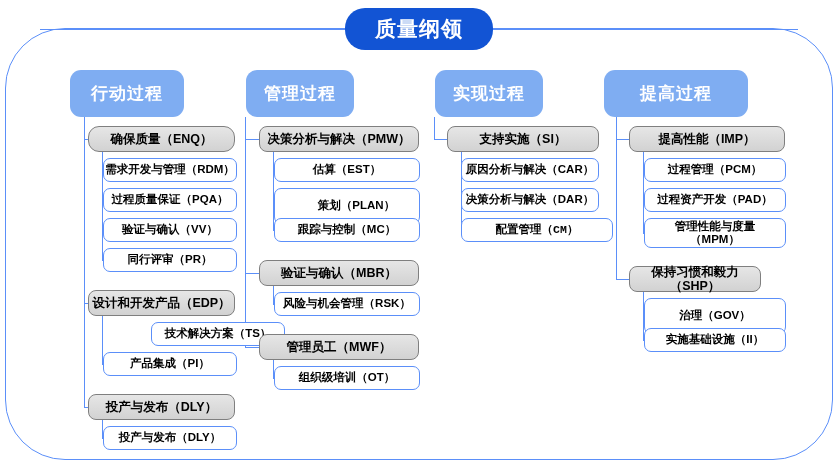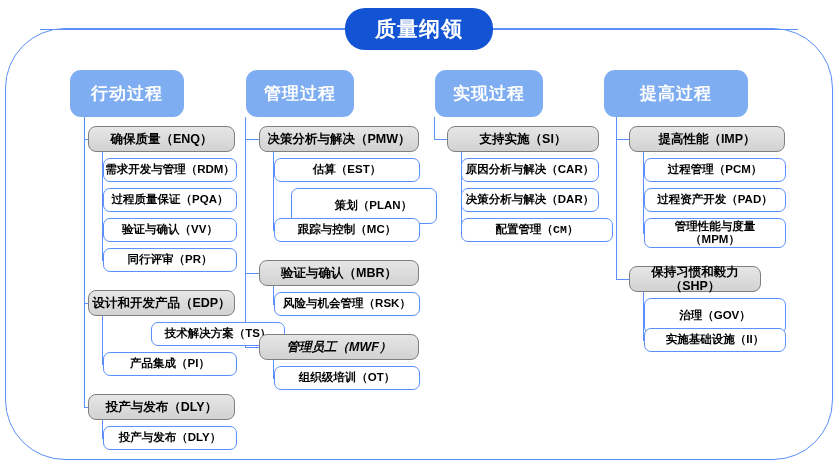--- a/index.html
+++ b/index.html
@@ -92,21 +92,21 @@
 <body>
 
 <div id="root">
 
   <div class="frame"></div>
 
   <div class="root-title">质量纲领</div>
 
   <div id="layers">
       <div class="col-head" style="left: 70px; top: 70px; width: 114px;">行动过程</div>
-      <div class="node-parent" style="left: 88px; top: 126px; width: 147px; height: 26px;">确保质量（ENQ）</div>
+      <div class="node-parent" style="left: 88px; top: 126px; width: 147px; height: 26px; border-radius: 11px;">确保质量（ENQ）</div>
       <div class="ln h" style="left: 84px; top: 139px; width: 4px;"></div>
       <div class="node-child" style="left: 103px; top: 158px; width: 134px; height: 24px;">需求开发与管理（RDM）</div>
       <div class="ln h" style="left: 102px; top: 170px; width: 1px;"></div>
       <div class="node-child" style="left: 103px; top: 188px; width: 134px; height: 24px;">过程质量保证（PQA）</div>
       <div class="ln h" style="left: 102px; top: 200px; width: 1px;"></div>
       <div class="node-child" style="left: 103px; top: 218px; width: 134px; height: 24px;">验证与确认（VV）</div>
       <div class="ln h" style="left: 102px; top: 230px; width: 1px;"></div>
       <div class="node-child" style="left: 103px; top: 248px; width: 134px; height: 24px;">同行评审（PR）</div>
       <div class="ln h" style="left: 102px; top: 260px; width: 1px;"></div>
       <div class="ln v" style="left: 102px; top: 152px; height: 108px;"></div>
@@ -121,31 +121,31 @@
       <div class="ln h" style="left: 84px; top: 407px; width: 4px;"></div>
       <div class="node-child" style="left: 103px; top: 426px; width: 134px; height: 24px;">投产与发布（DLY）</div>
       <div class="ln h" style="left: 102px; top: 438px; width: 1px;"></div>
       <div class="ln v" style="left: 102px; top: 420px; height: 18px;"></div>
       <div class="ln v" style="left: 84px; top: 117px; height: 290px;"></div>
       <div class="col-head" style="left: 246px; top: 70px; width: 108px;">管理过程</div>
       <div class="node-parent" style="left: 259px; top: 126px; width: 160px; height: 26px;">决策分析与解决（PMW）</div>
       <div class="ln h" style="left: 245px; top: 139px; width: 14px;"></div>
       <div class="node-child" style="left: 274px; top: 158px; width: 146px; height: 24px;">估算（EST）</div>
       <div class="ln h" style="left: 273px; top: 170px; width: 1px;"></div>
-      <div class="node-child" style="left: 291px; top: 188px; width: 146px; height: 36px; padding-left: 19px;">策划（PLAN）</div>
+      <div class="node-child" style="left: 274px; top: 188px; width: 146px; height: 36px; padding-left: 19px;">策划（PLAN）</div>
       <div class="ln h" style="left: 273px; top: 200px; width: 1px;"></div>
       <div class="node-child" style="left: 274px; top: 218px; width: 146px; height: 24px;">跟踪与控制（MC）</div>
       <div class="ln h" style="left: 273px; top: 230px; width: 1px;"></div>
       <div class="ln v" style="left: 273px; top: 152px; height: 78px;"></div>
       <div class="node-parent" style="left: 259px; top: 260px; width: 160px; height: 26px;">验证与确认（MBR）</div>
       <div class="ln h" style="left: 245px; top: 273px; width: 14px;"></div>
       <div class="node-child" style="left: 274px; top: 292px; width: 146px; height: 24px;">风险与机会管理（RSK）</div>
       <div class="ln h" style="left: 273px; top: 304px; width: 1px;"></div>
       <div class="ln v" style="left: 273px; top: 286px; height: 18px;"></div>
-      <div class="node-parent" style="left: 259px; top: 334px; width: 160px; height: 26px; font-style: italic;">管理员工（MWF）</div>
+      <div class="node-parent" style="left: 259px; top: 334px; width: 160px; height: 26px;">管理员工（MWF）</div>
       <div class="ln h" style="left: 245px; top: 347px; width: 14px;"></div>
       <div class="node-child" style="left: 274px; top: 366px; width: 146px; height: 24px;">组织级培训（OT）</div>
       <div class="ln h" style="left: 273px; top: 378px; width: 1px;"></div>
       <div class="ln v" style="left: 273px; top: 360px; height: 18px;"></div>
       <div class="ln v" style="left: 245px; top: 117px; height: 230px;"></div>
       <div class="col-head" style="left: 435px; top: 70px; width: 108px;">实现过程</div>
       <div class="node-parent" style="left: 447px; top: 126px; width: 152px; height: 26px;">支持实施（SI）</div>
       <div class="ln h" style="left: 434px; top: 139px; width: 13px;"></div>
       <div class="node-child" style="left: 461px; top: 158px; width: 138px; height: 24px;">原因分析与解决（CAR）</div>
       <div class="ln h" style="left: 461px; top: 170px; width: 0px;"></div>

